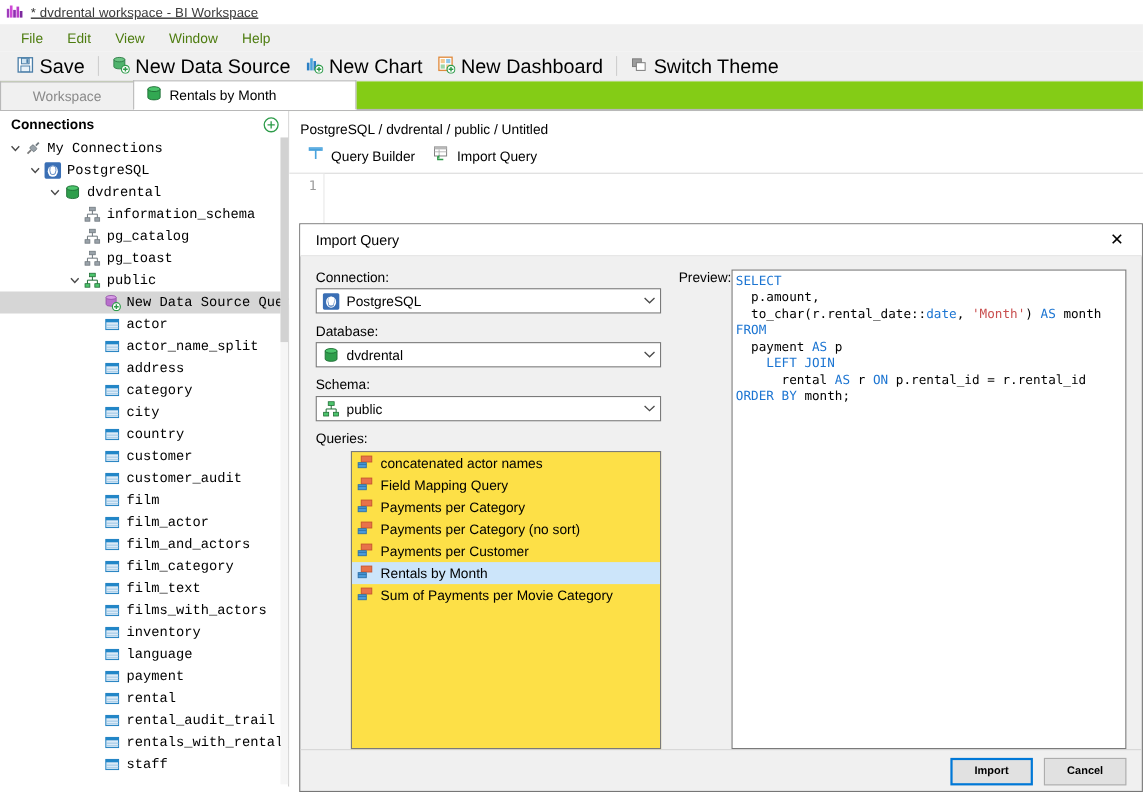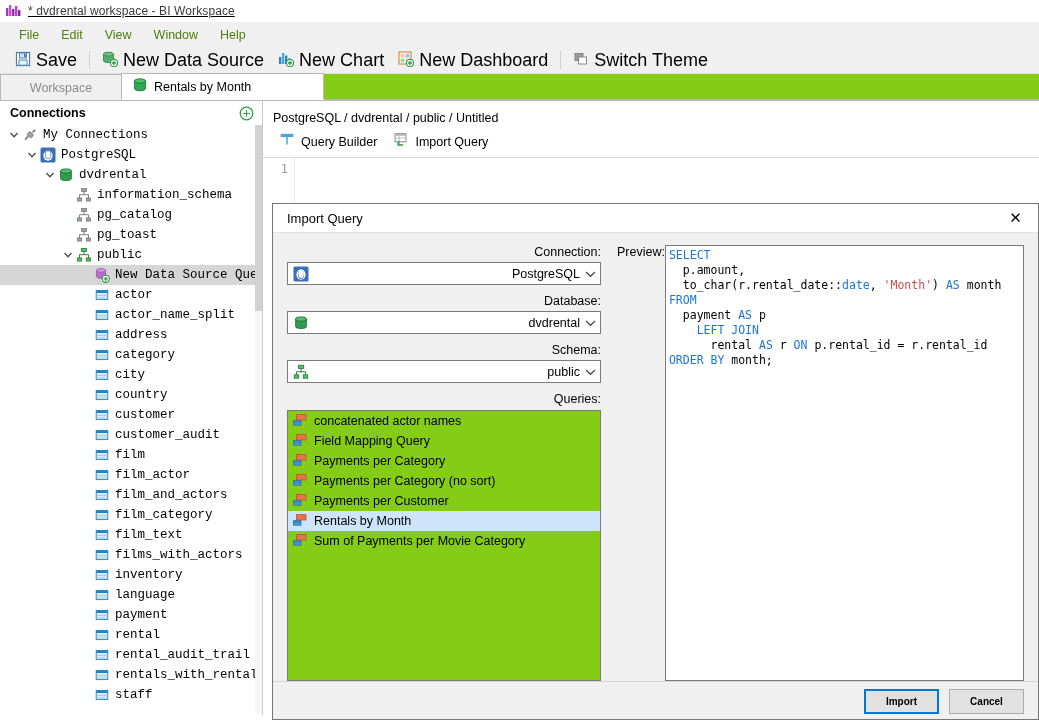--- a/index.html
+++ b/index.html
@@ -121,36 +121,36 @@
     height: 29px; background: #ffffff;
     display: flex; align-items: center; justify-content: space-between;
     padding-left: 14px; border-bottom: 1px solid #e2e2e2;
   }
   .dlg-title { font-size: 13px; color: #000; }
   .dlg-close {
     width: 45px; height: 28px; display: flex; align-items: center; justify-content: center;
     cursor: default; font-size: 15px; color: #000; font-family: "DejaVu Sans", sans-serif;
   }
   .dlg-body { display: flex; padding: 12px 14px 0 14px; height: 448px; gap: 16px; }
-  .dlg-left { width: 314px; display: flex; flex-direction: column; text-align: right; }
+  .dlg-left { width: 314px; display: flex; flex-direction: column; }
   .dlg-right { flex: 1; display: flex; flex-direction: row; }
   .field-label { font-size: 12.5px; margin-bottom: 3px; color: #000; }
   .combo {
     height: 23px; background: #ffffff; border: 1px solid #7a7a7a;
     display: flex; align-items: center; padding: 0 0 0 5px;
     margin-bottom: 9px; position: relative; cursor: default;
   }
   .combo .c-icon { width: 16px; height: 16px; margin-right: 6px; flex: 0 0 16px; }
   .combo .c-text { font-size: 12.5px; flex: 1; }
   .combo .c-arrow {
     width: 20px; text-align: center; color: #4a4a4a; font-size: 11px;
   }
   .listbox {
-    background: #84cc16; border: 1px solid #7a7a7a;
-    flex: 1; overflow: hidden; margin-top: 1px;
+    background: #fde047; border: 1px solid #7a7a7a;
+    flex: 1; overflow: hidden; margin-top: 1px; margin-left: 32px;
   }
   .lb-row {
     display: flex; align-items: center; height: 20px; padding-left: 4px;
     font-size: 12.5px; cursor: default;
   }
   .lb-row.selected { background: #cce5fa; }
   .lb-icon { width: 16px; height: 16px; margin-right: 6px; flex: 0 0 16px; }
   .preview-box {
     background: #ffffff; border: 1px solid #7a7a7a;
     flex: 1; padding: 2px 0 0 3px; overflow: hidden;

